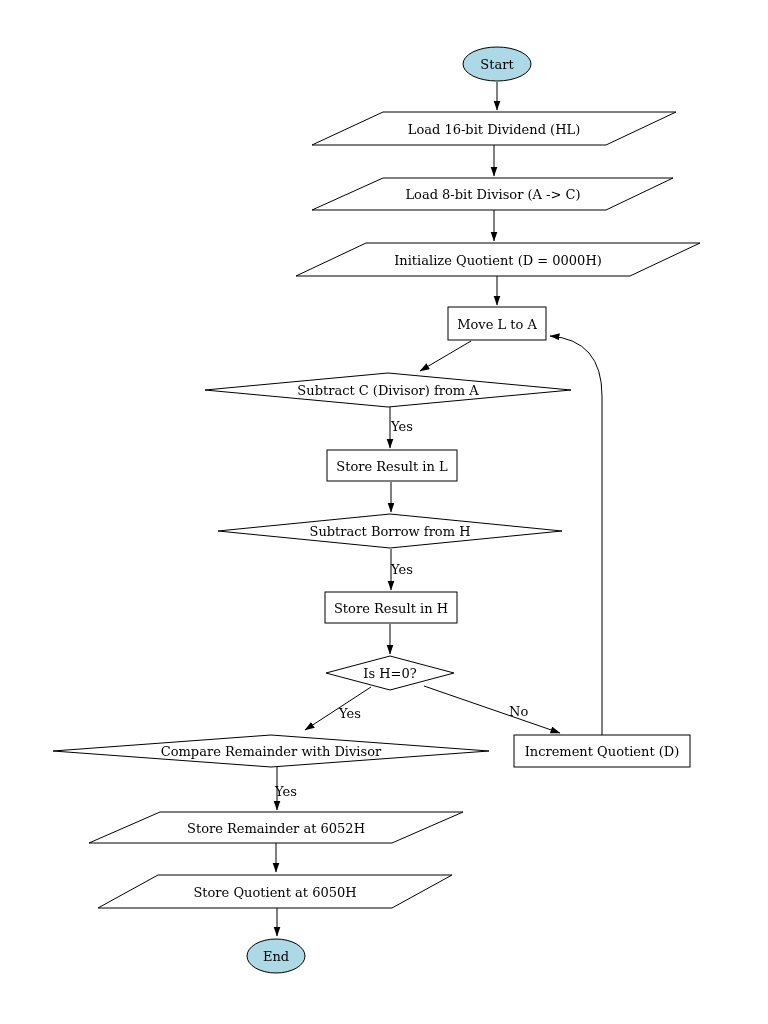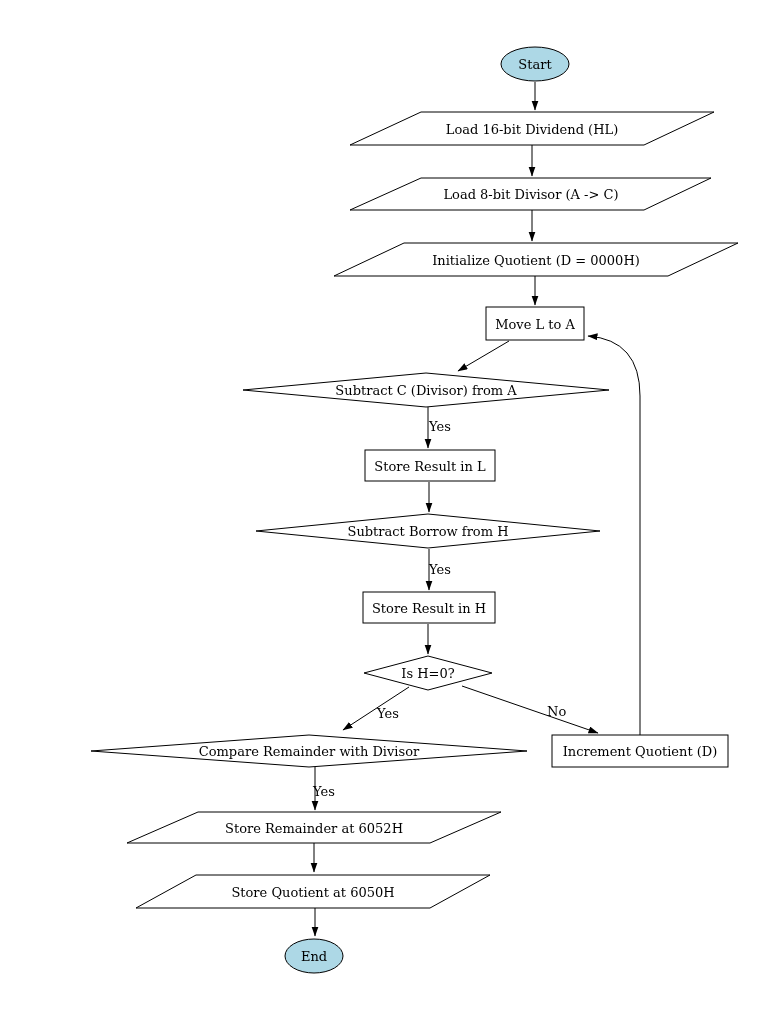--- a/index.html
+++ b/index.html
@@ -8,21 +8,20 @@
     padding: 0;
     background: #ffffff;
     width: 768px;
     height: 1024px;
     overflow: hidden;
   }
   #stage {
     width: 635px;
     height: 1024px;
     position: relative;
-    margin-left: 38px;
   }
   svg { display: block; }
   .node {
     fill: var(--node-fill, #ffffff);
     stroke: var(--node-stroke, #000000);
     stroke-width: 1;
   }
   .node.terminal {
     fill: var(--terminal-fill, #add8e6);
   }

